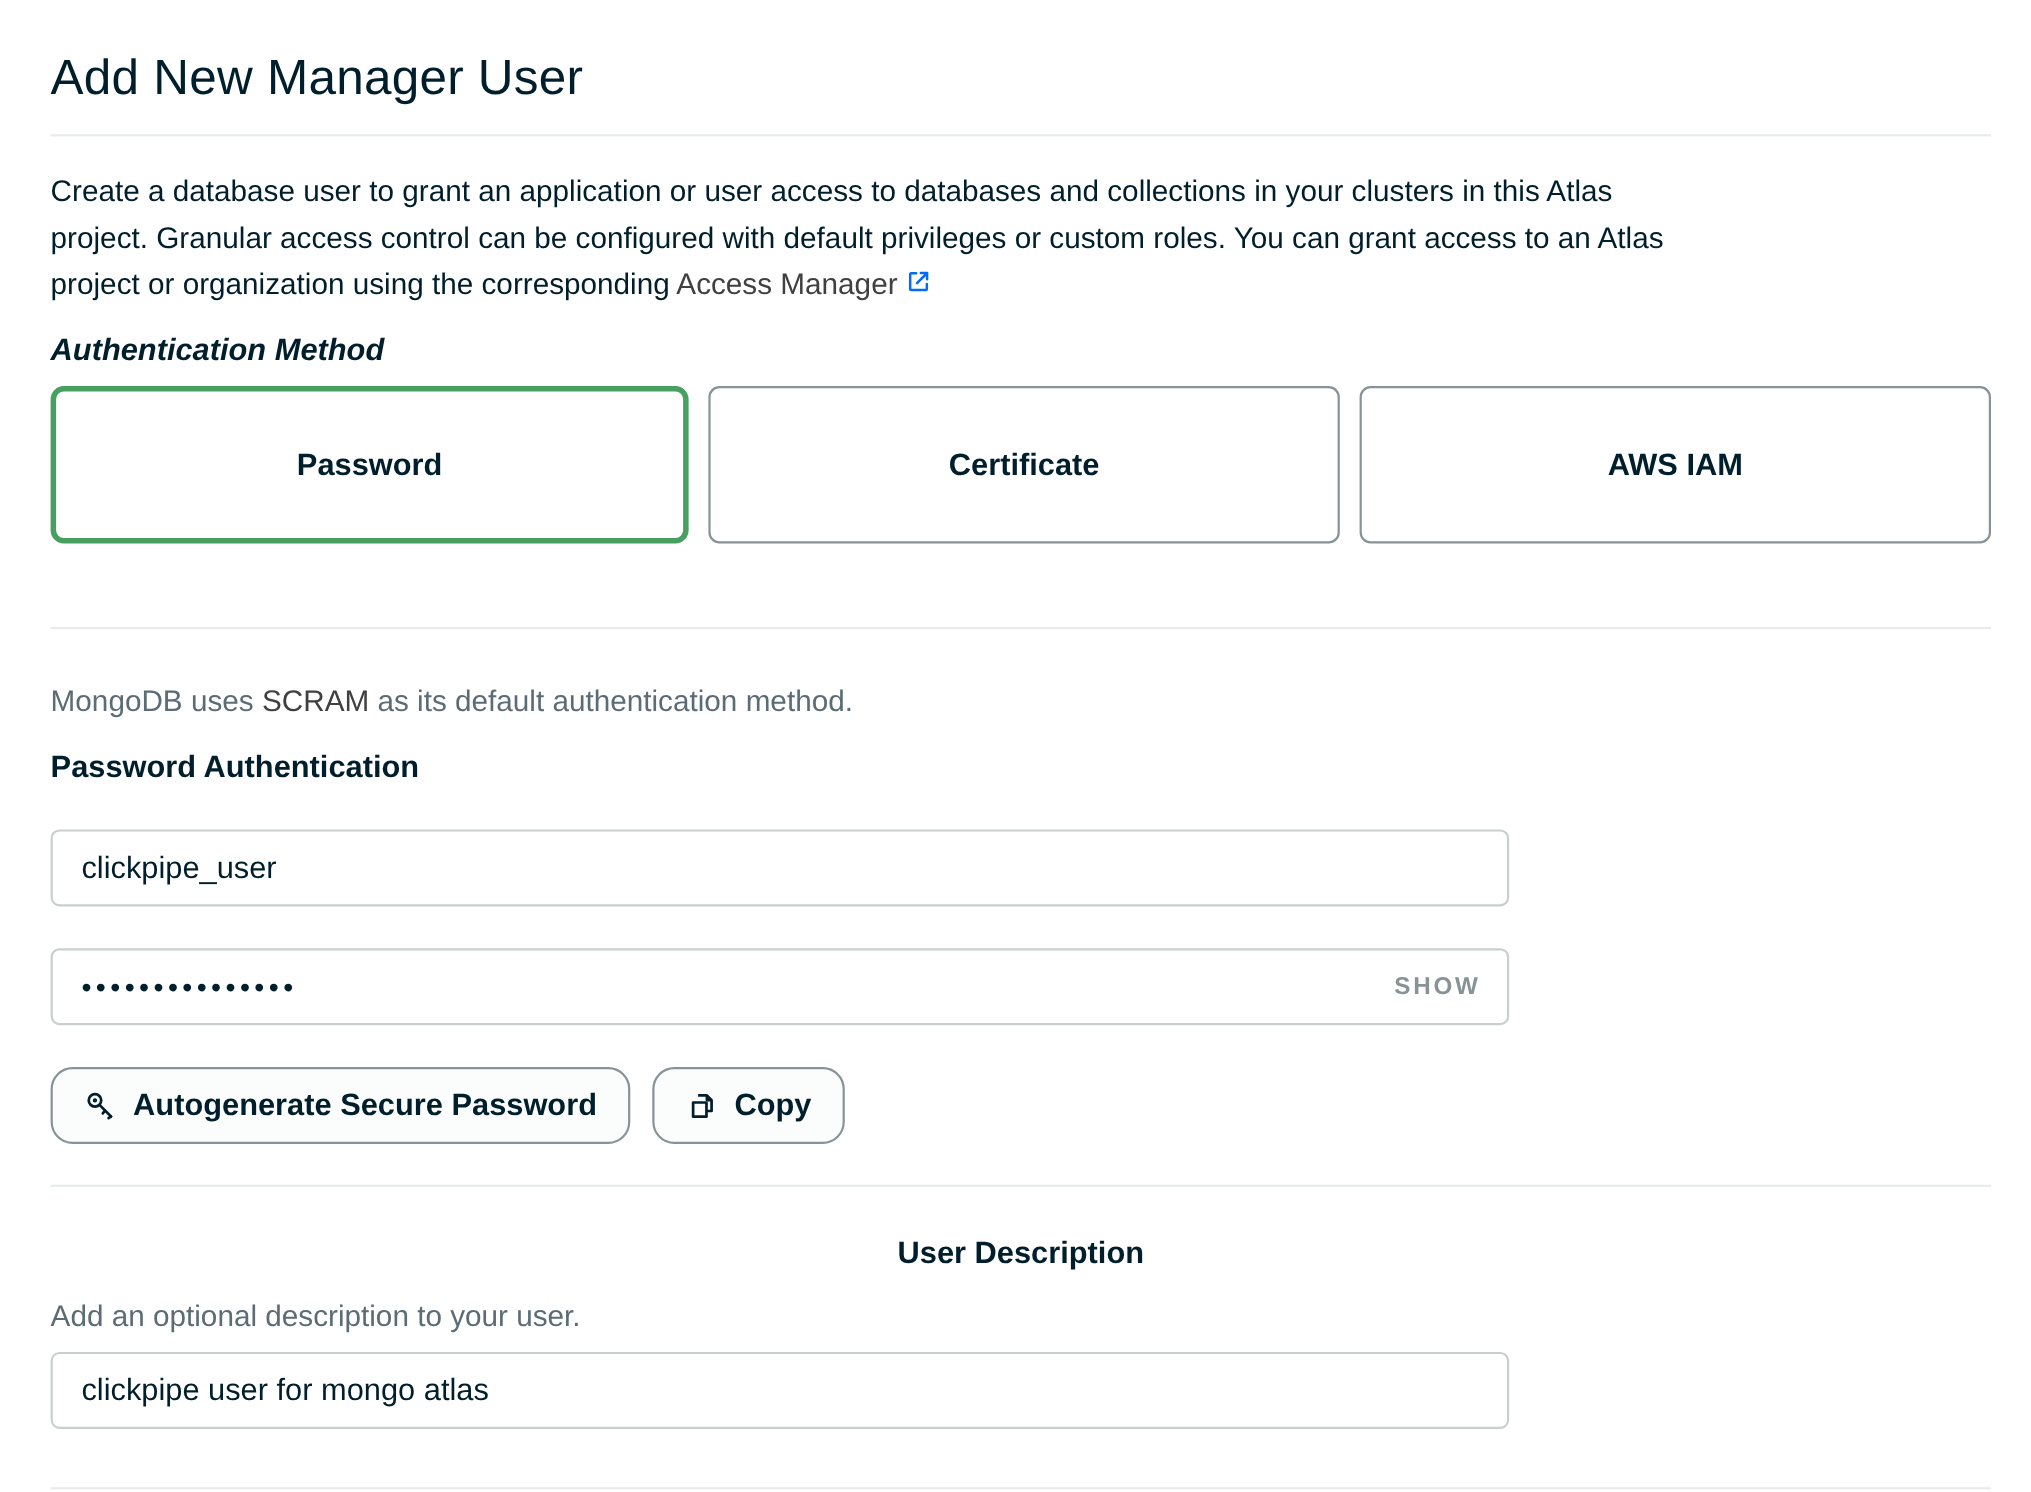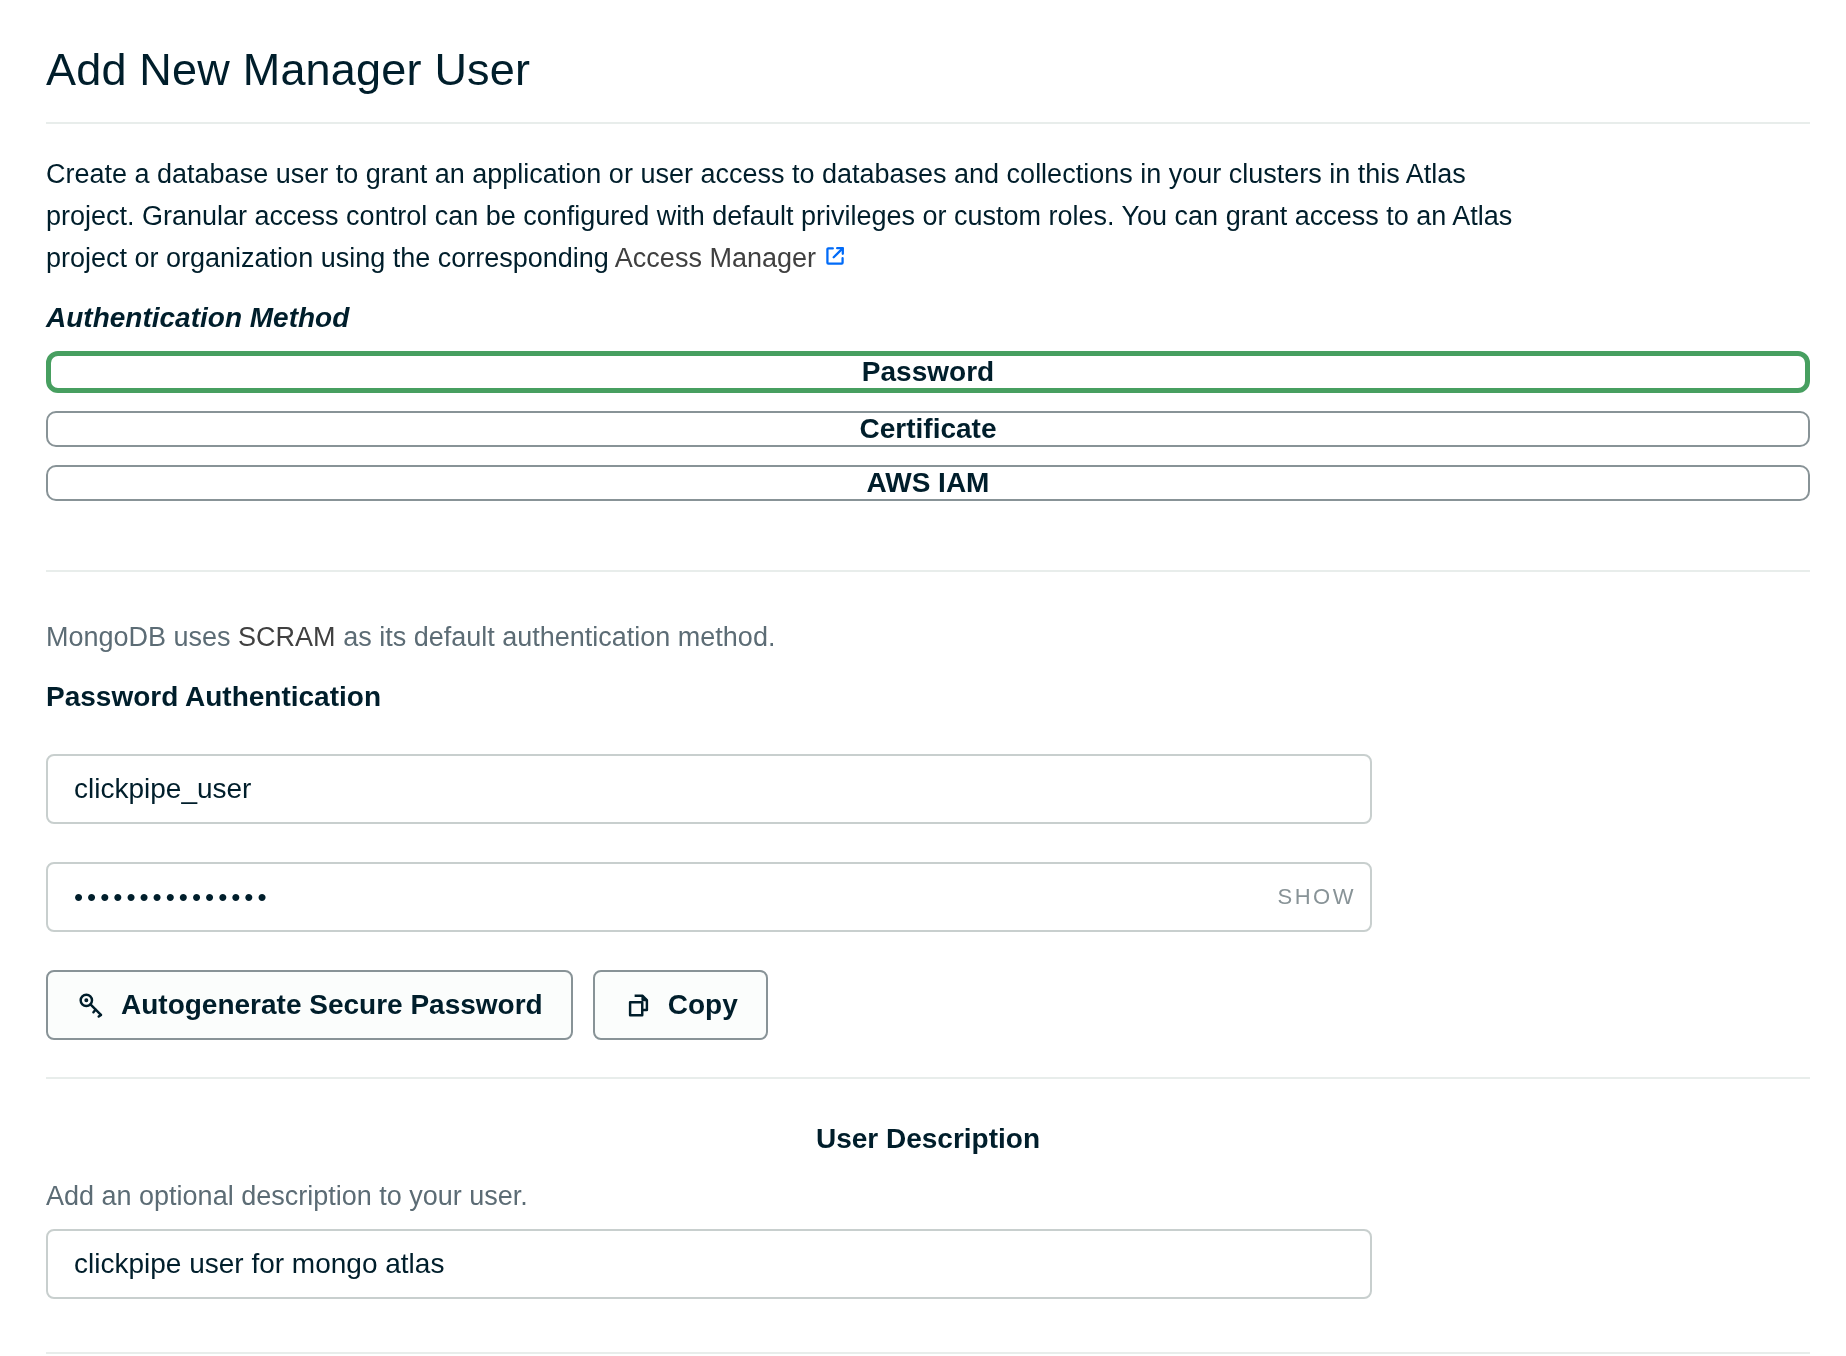--- a/index.html
+++ b/index.html
@@ -34,21 +34,21 @@
   .ext-icon { display: inline-block; width: 26px; height: 26px; vertical-align: -2px; margin-left: 6px; }
 
   h2.section-label {
     margin: 0; font-size: 28px; line-height: 28px;
     font-weight: 700; color: #001E2B;
   }
   h2.auth-label { margin-bottom: 19px; font-style: italic; }
   h2.pw-label { margin-bottom: 43px; }
   h2.desc-label { margin-bottom: 29px; text-align: center; }
 
-  .auth-row { display: flex; gap: 18px; height: 143px; flex-direction: column; }
+  .auth-row { display: flex; gap: 18px; height: 143px; }
   .auth-card {
     flex: 1 1 0; height: 143px;
     display: flex; align-items: center; justify-content: center;
     background: #ffffff;
     border: 2px solid #889397; border-radius: 10px;
     font-size: 28px; font-weight: 700; color: #001E2B;
     cursor: pointer; position: relative; text-align: center;
   }
   .auth-card.selected { border: 5px solid #479F60; border-radius: 12px; }
   .auth-card.disabled {
@@ -85,30 +85,30 @@
     border: 2px solid #C8CFCE; border-radius: 8px;
     background: #ffffff;
     display: flex; align-items: center;
     padding: 0 26px; cursor: text;
   }
   .masked-dots {
     font-size: 26px; letter-spacing: 4px; color: #001E2B;
     line-height: 70px; user-select: none;
   }
   .show-btn {
-    position: absolute; right: 16px; top: 50%; transform: translateY(-50%);
+    position: absolute; right: 26px; top: 50%; transform: translateY(-50%);
     background: none; border: none; padding: 0;
     font-family: "Liberation Sans", sans-serif;
     font-size: 22px; letter-spacing: 2.5px; color: #889397;
-    font-weight: 400; cursor: pointer;
+    font-weight: 700; cursor: pointer;
   }
 
   .pw-buttons { display: flex; gap: 20px; margin-top: 0; }
   .util-btn {
-    height: 70px; border: 2px solid #889397; border-radius: 8px;
+    height: 70px; border: 2px solid #889397; border-radius: 20px;
     background: #FBFDFC;
     display: inline-flex; align-items: center; justify-content: center;
     gap: 14px; padding: 0 28px;
     font-family: "Liberation Sans", sans-serif;
     font-size: 28px; font-weight: 700; color: #001E2B;
     cursor: pointer;
   }
   .btn-icon { width: 31px; height: 31px; flex: 0 0 auto; }
 
   p.desc-hint { margin: 0 0 19px 0; font-size: 27px; line-height: 28px; color: #5C6C75; }

